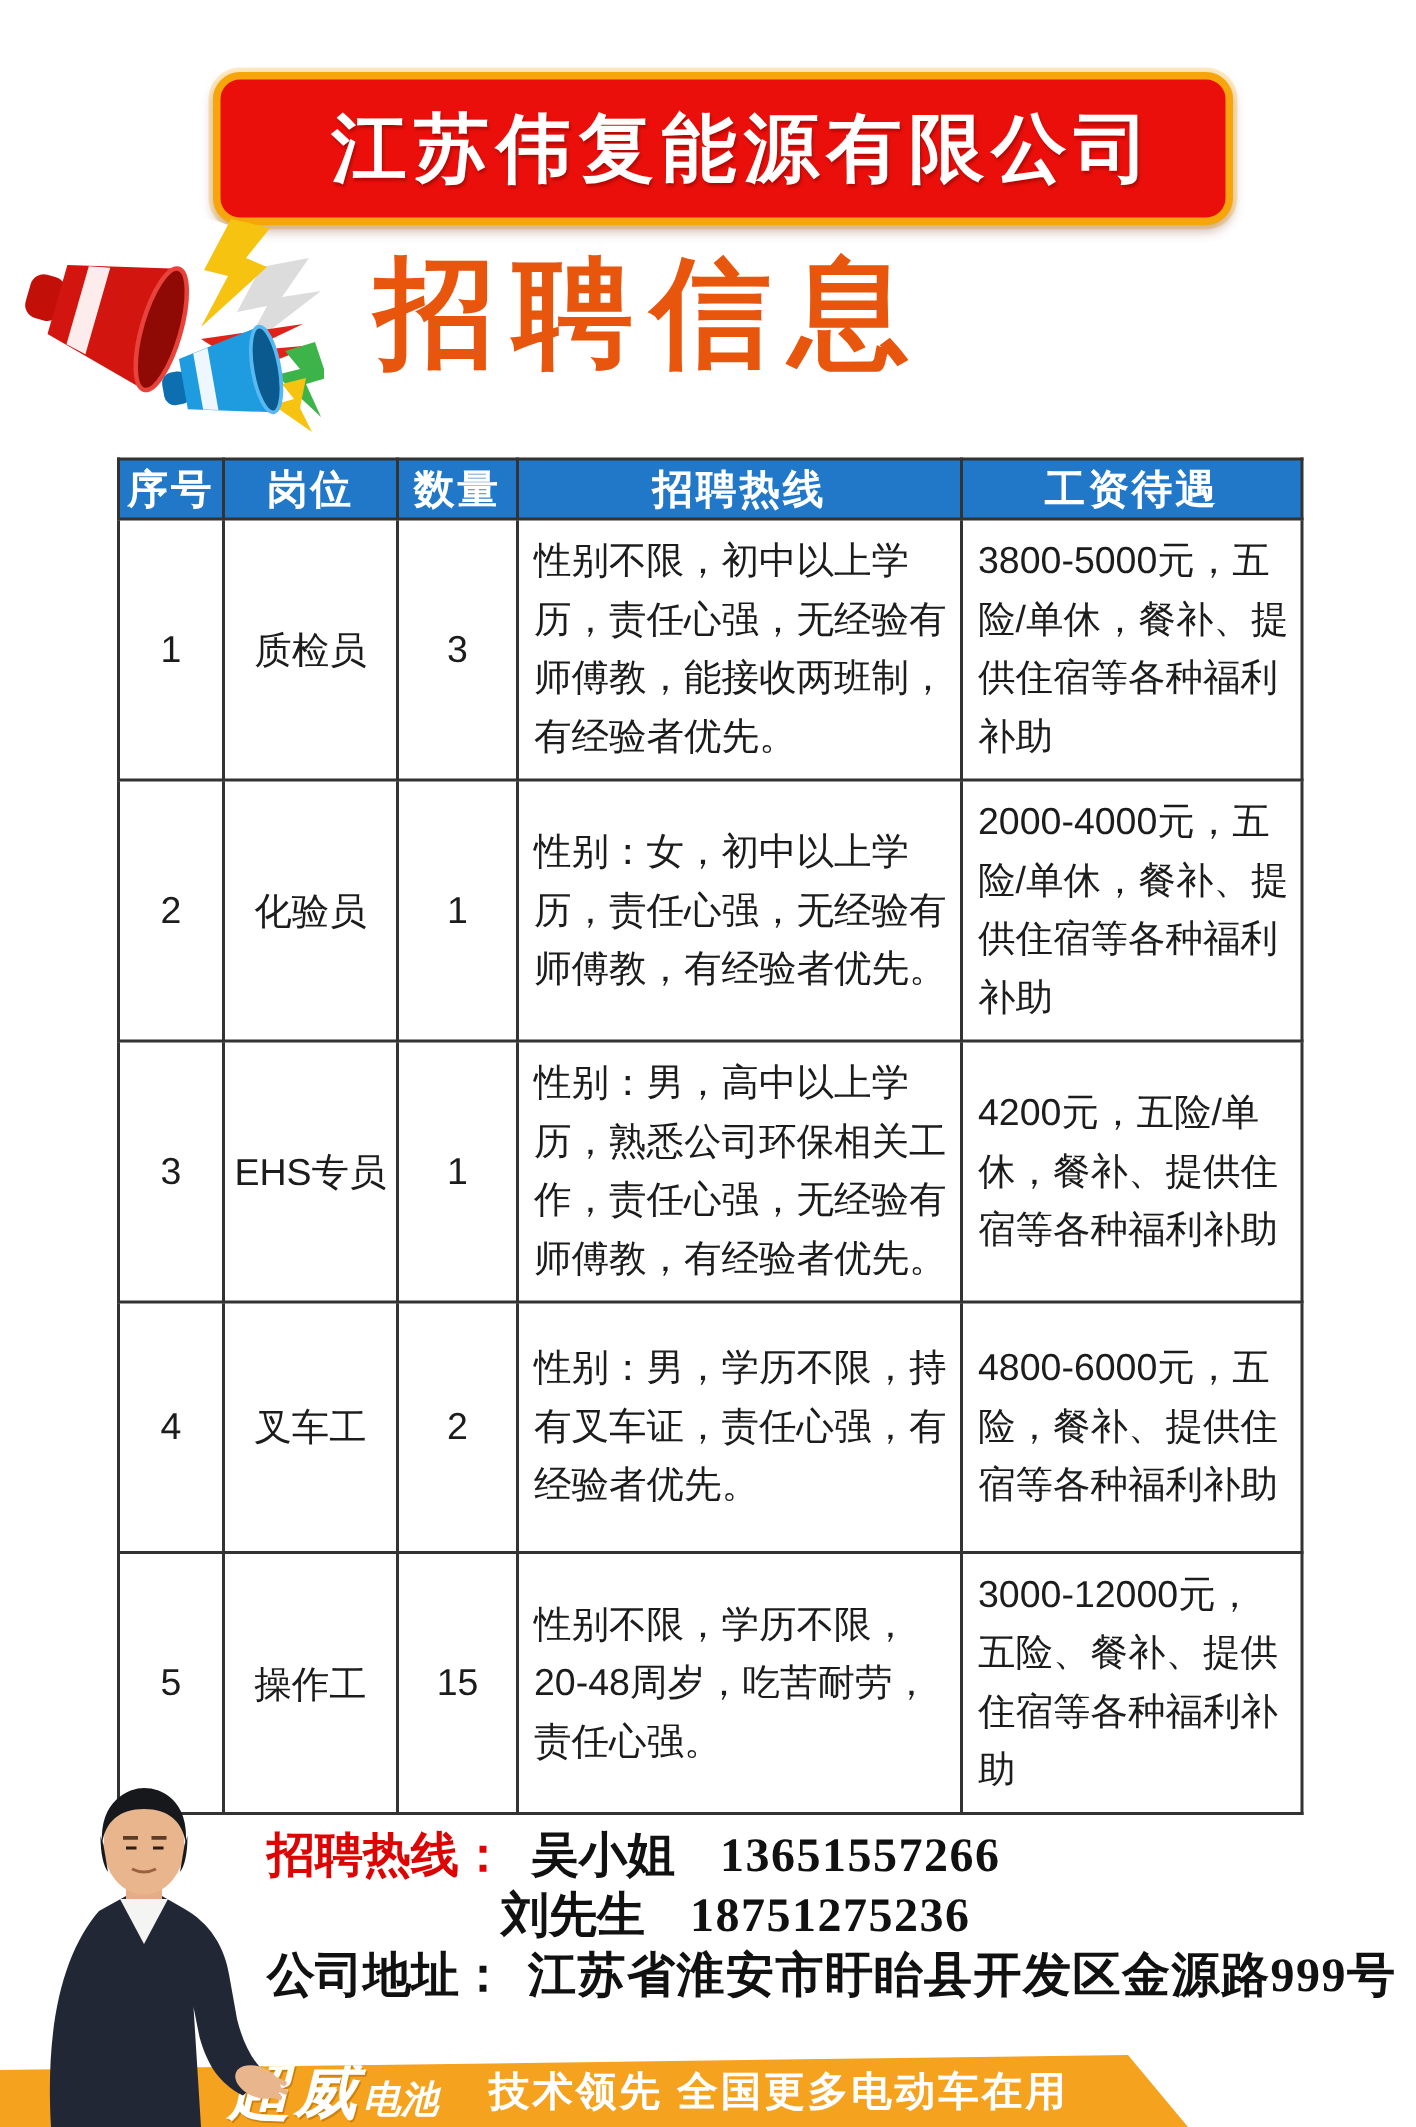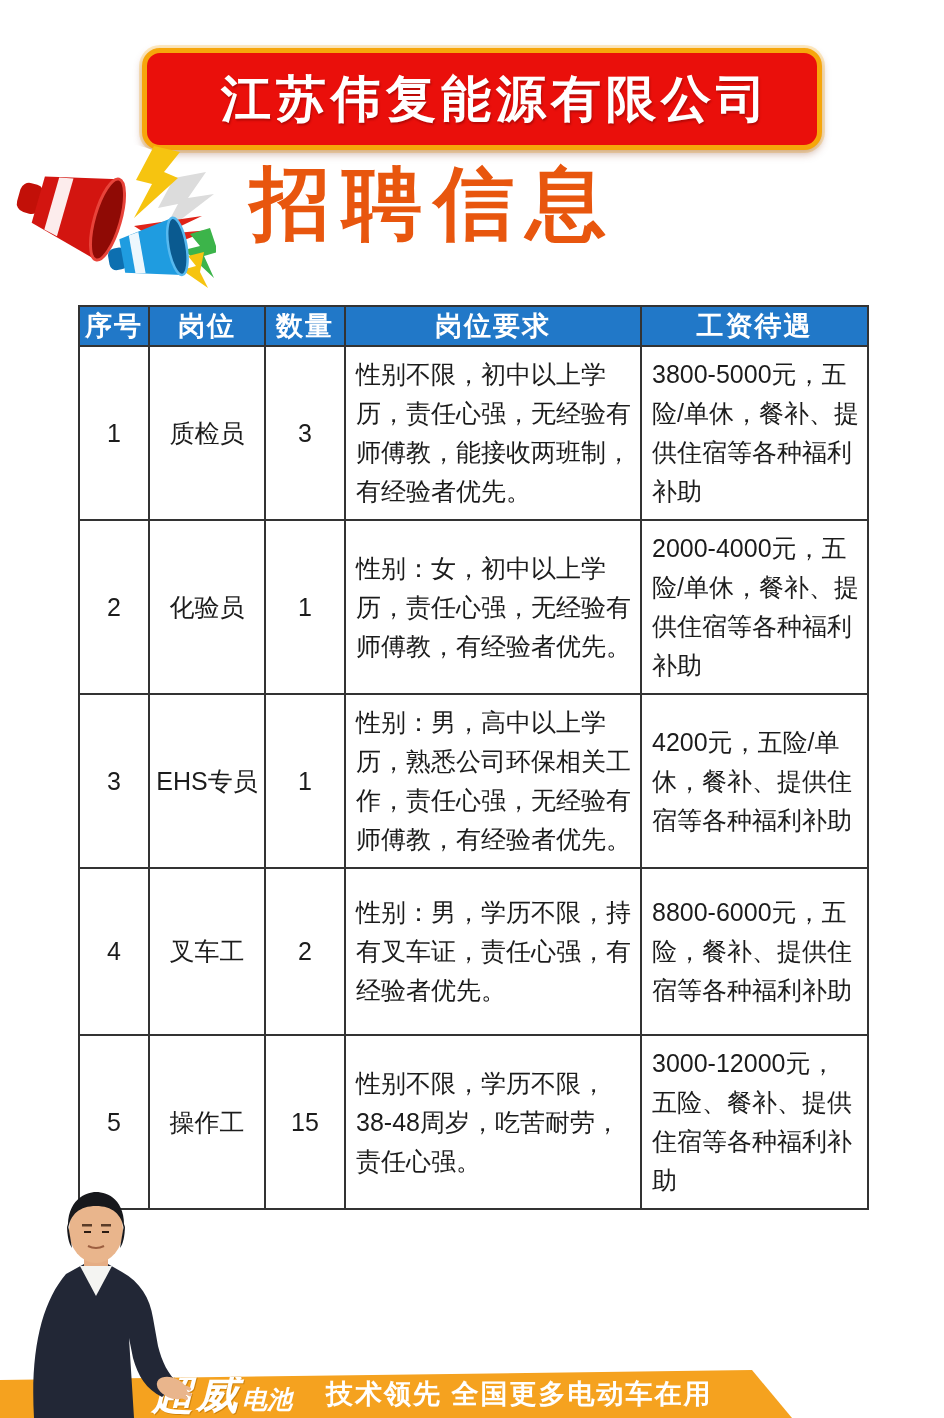--- a/index.html
+++ b/index.html
@@ -9,21 +9,21 @@
   
   .company-banner{position:absolute;left:142px;top:48px;width:670px;height:92px;
     background:#ea0f0b;border:5px solid #f6a60b;border-radius:18px;
     box-shadow:0 4px 8px rgba(120,40,0,.35), 0 0 0 3px rgba(255,200,80,.35);
     display:flex;align-items:center;justify-content:center;}
   .company-banner .name{color:#ffffff;font-family:"Liberation Serif", serif;font-weight:bold;
     font-size:50px;letter-spacing:5px;white-space:nowrap;text-shadow:1px 2px 2px rgba(100,0,0,.4);margin-left:28px;}
 
   
   .hero-title{position:absolute;left:0;top:166px;width:868px;text-align:center;
-    color:#e8560e;font-family:Liberation Mono, monospace;font-weight:bold;
+    color:#e8560e;font-family:Liberation Serif, serif;font-weight:bold;
     font-size:80px;letter-spacing:12px;line-height:1.1;}
   .megaphones{position:absolute;left:6px;top:136px;width:210px;height:160px;}
 
   
   table.jobs-table{position:absolute;left:78px;top:305px;width:789px;
     border-collapse:collapse;table-layout:fixed;}
   .jobs-table th{background:#2178c8;color:#ffffff;font-size:27px;font-weight:bold;
     height:36px;border:2px solid #333333;letter-spacing:2px;}
   .jobs-table td{border:2px solid #333333;color:#1c1c1c;font-size:25px;vertical-align:middle;}
   .jobs-table td.c{text-align:center;}
@@ -103,21 +103,21 @@
         <col style="width:116px">
         <col style="width:80px">
       <col style="width:296px">
         <col style="width:227px">
     </colgroup>
     <thead>
       <tr>
         <th>序号</th>
         <th>岗位</th>
         <th>数量</th>
-        <th>岗位要求</th>
+        <th>招聘热线</th>
         <th>工资待遇</th>
       </tr>
     </thead>
     <tbody>
       <tr class="r1">
         <td class="c">1</td>
         <td class="c">质检员</td>
         <td class="c">3</td>
         <td class="req">性别不限，初中以上学历，责任心强，无经验有师傅教，能接收两班制，有经验者优先。</td>
         <td class="req">3800-5000元，五险/单休，餐补、提供住宿等各种福利补助</td>
@@ -134,32 +134,47 @@
         <td class="c">EHS专员</td>
         <td class="c">1</td>
         <td class="req">性别：男，高中以上学历，熟悉公司环保相关工作，责任心强，无经验有师傅教，有经验者优先。</td>
         <td class="req">4200元，五险/单休，餐补、提供住宿等各种福利补助</td>
       </tr>
       <tr class="r4">
         <td class="c">4</td>
         <td class="c">叉车工</td>
         <td class="c">2</td>
         <td class="req">性别：男，学历不限，持有叉车证，责任心强，有经验者优先。</td>
-        <td class="req">8800-6000元，五险，餐补、提供住宿等各种福利补助</td>
+        <td class="req">4800-6000元，五险，餐补、提供住宿等各种福利补助</td>
       </tr>
       <tr class="r5">
         <td class="c">5</td>
         <td class="c">操作工</td>
         <td class="c">15</td>
-        <td class="req">性别不限，学历不限，38-48周岁，吃苦耐劳，责任心强。</td>
+        <td class="req">性别不限，学历不限，20-48周岁，吃苦耐劳，责任心强。</td>
         <td class="req">3000-12000元，五险、餐补、提供住宿等各种福利补助</td>
       </tr>
     </tbody>
   </table>
 
+  <div class="contact">
+    <div class="contact-line">
+      <span class="hotline-label">招聘热线：</span>
+      <span class="contact-name">吴小姐</span>
+      <span class="contact-phone">13651557266</span>
+    </div>
+    <div class="contact-line line-2">
+      <span class="contact-name">刘先生</span>
+      <span class="contact-phone">18751275236</span>
+    </div>
+    <div class="contact-line">
+      <span class="address-label">公司地址：</span>
+      <span class="address">江苏省淮安市盱眙县开发区金源路999号</span>
+    </div>
+  </div>
 
   <div class="footer-banner">
     <span class="brand">超威</span>
     <span class="brand-suffix">电池</span>
     <span class="slogan">技术领先 全国更多电动车在用</span>
   </div>
 
   <svg class="spokesman" viewBox="0 0 192 228">
 
     <path d="M34 228 C30 160 42 112 66 84 L84 74 L96 100 L108 74 L122 82

